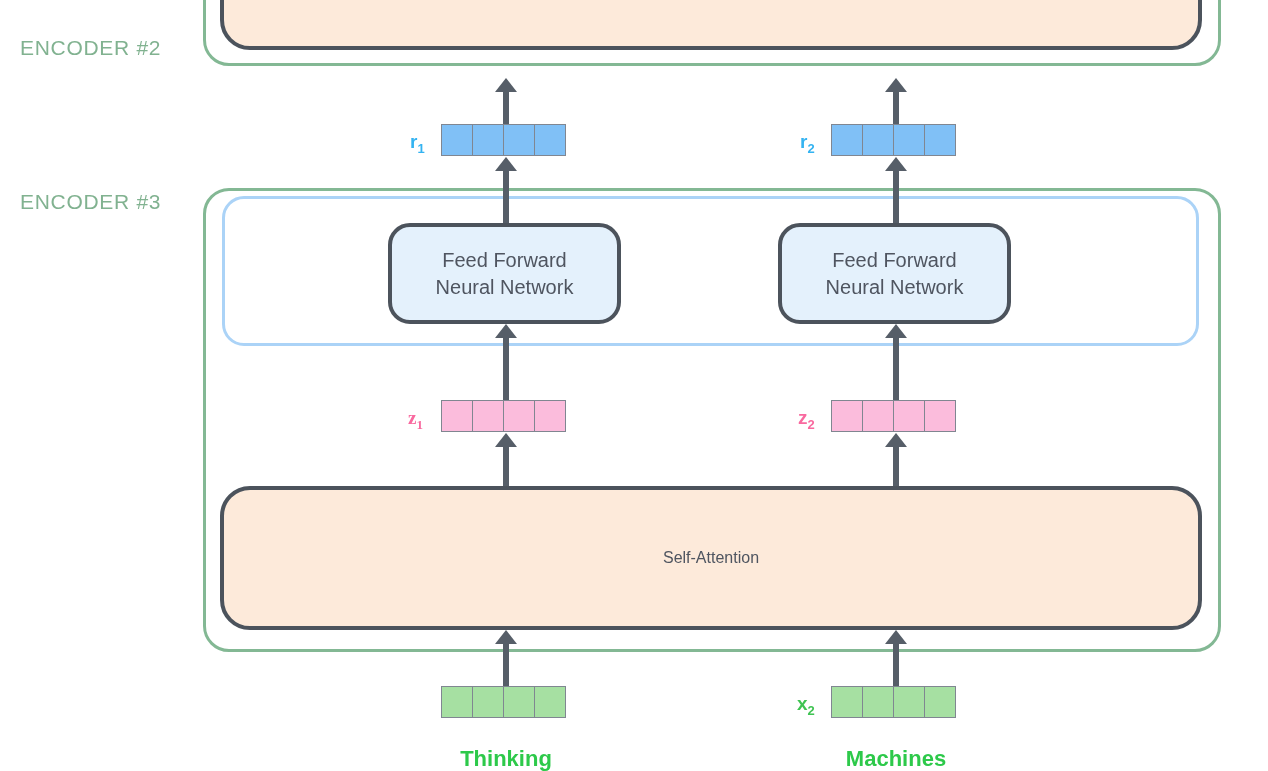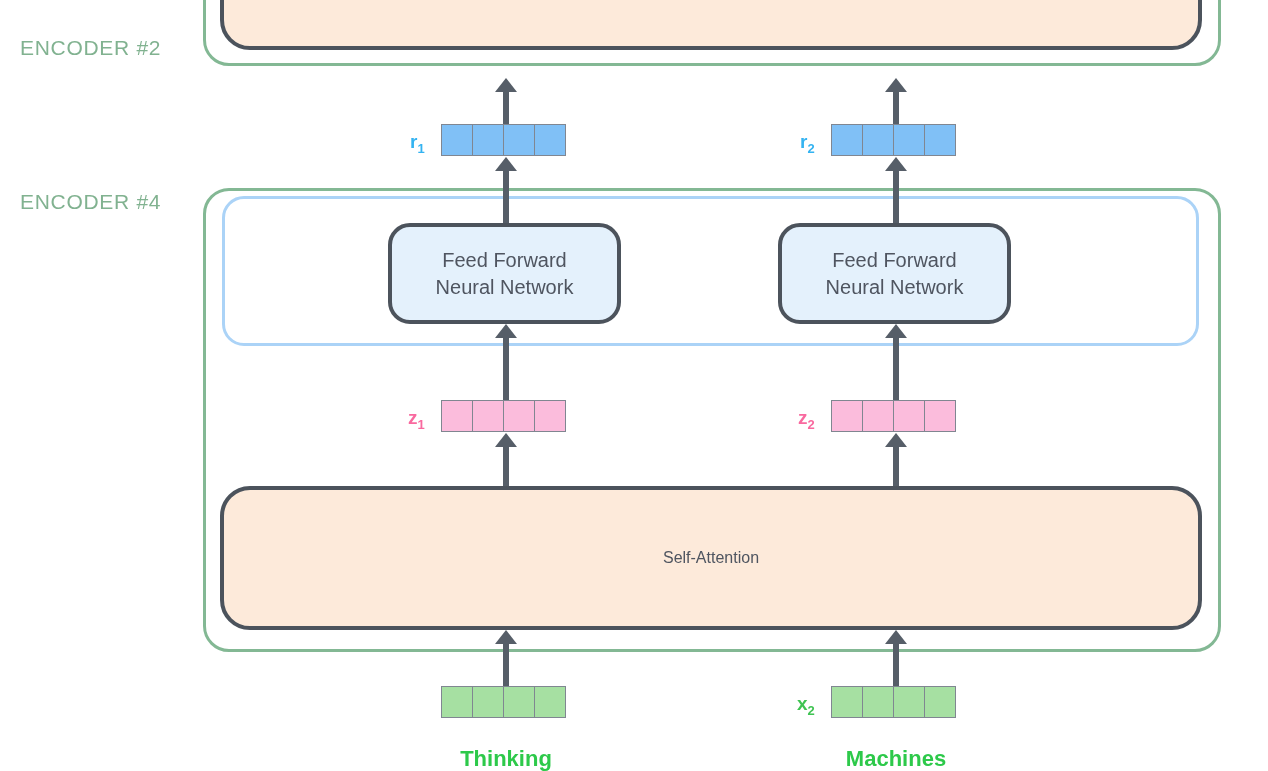--- a/index.html
+++ b/index.html
@@ -104,21 +104,21 @@
   
   #vec-r1{ left:441px; top:108px; }
   #vec-r2{ left:831px; top:108px; }
   #vec-z1{ left:441px; top:384px; }
   #vec-z2{ left:831px; top:384px; }
   #vec-x1{ left:441px; top:670px; }
   #vec-x2{ left:831px; top:670px; }
 
   #lbl-r1{ left:410px; top:116px; color:#34b3f1; }
   #lbl-r2{ left:800px; top:116px; color:#34b3f1; }
-  #lbl-z1{ left:408px; top:392px; color:#f9699f; }
+  #lbl-z1{ left:408px; top:392px; color:#f9699f;font-family:Liberation Serif, serif; }
   #lbl-z2{ left:798px; top:392px; color:#f9699f; }
   #lbl-x1{ left:407px; top:678px; color:#3fc352;margin-left:40px; }
   #lbl-x2{ left:797px; top:678px; color:#3fc352;text-align:center; }
 
   .c-blue{background:#80c0f6;}
   .c-pink{background:#fbbcdc;}
   .c-green{background:#a6e0a2;}
 
   
   .word{
@@ -194,21 +194,21 @@
 
   <div class="vlabel" id="lbl-r2">r<sub>2</sub></div>
   <div class="vector" id="vec-r2">
     <div class="cell c-blue" style="background: rgb(128, 192, 246);"></div>
     <div class="cell c-blue" style="background: rgb(128, 192, 246);"></div>
     <div class="cell c-blue" style="background: rgb(128, 192, 246);"></div>
     <div class="cell c-blue" style="background: rgb(128, 192, 246);"></div>
   </div>
 
   <div class="encoder-box" id="encoder1-box"></div>
-  <div class="encoder-label" id="encoder1-label">ENCODER #4</div>
+  <div class="encoder-label" id="encoder1-label">ENCODER #3</div>
 
   <div id="ffn-sublayer"></div>
 
   <div class="arrow" id="arr-ffn1-r1">
     <div class="head"></div>
     <div class="shaft" style="top:12px;bottom:0;"></div>
   </div>
   <div class="arrow" id="arr-ffn2-r2">
     <div class="head"></div>
     <div class="shaft" style="top:12px;bottom:0;"></div>

